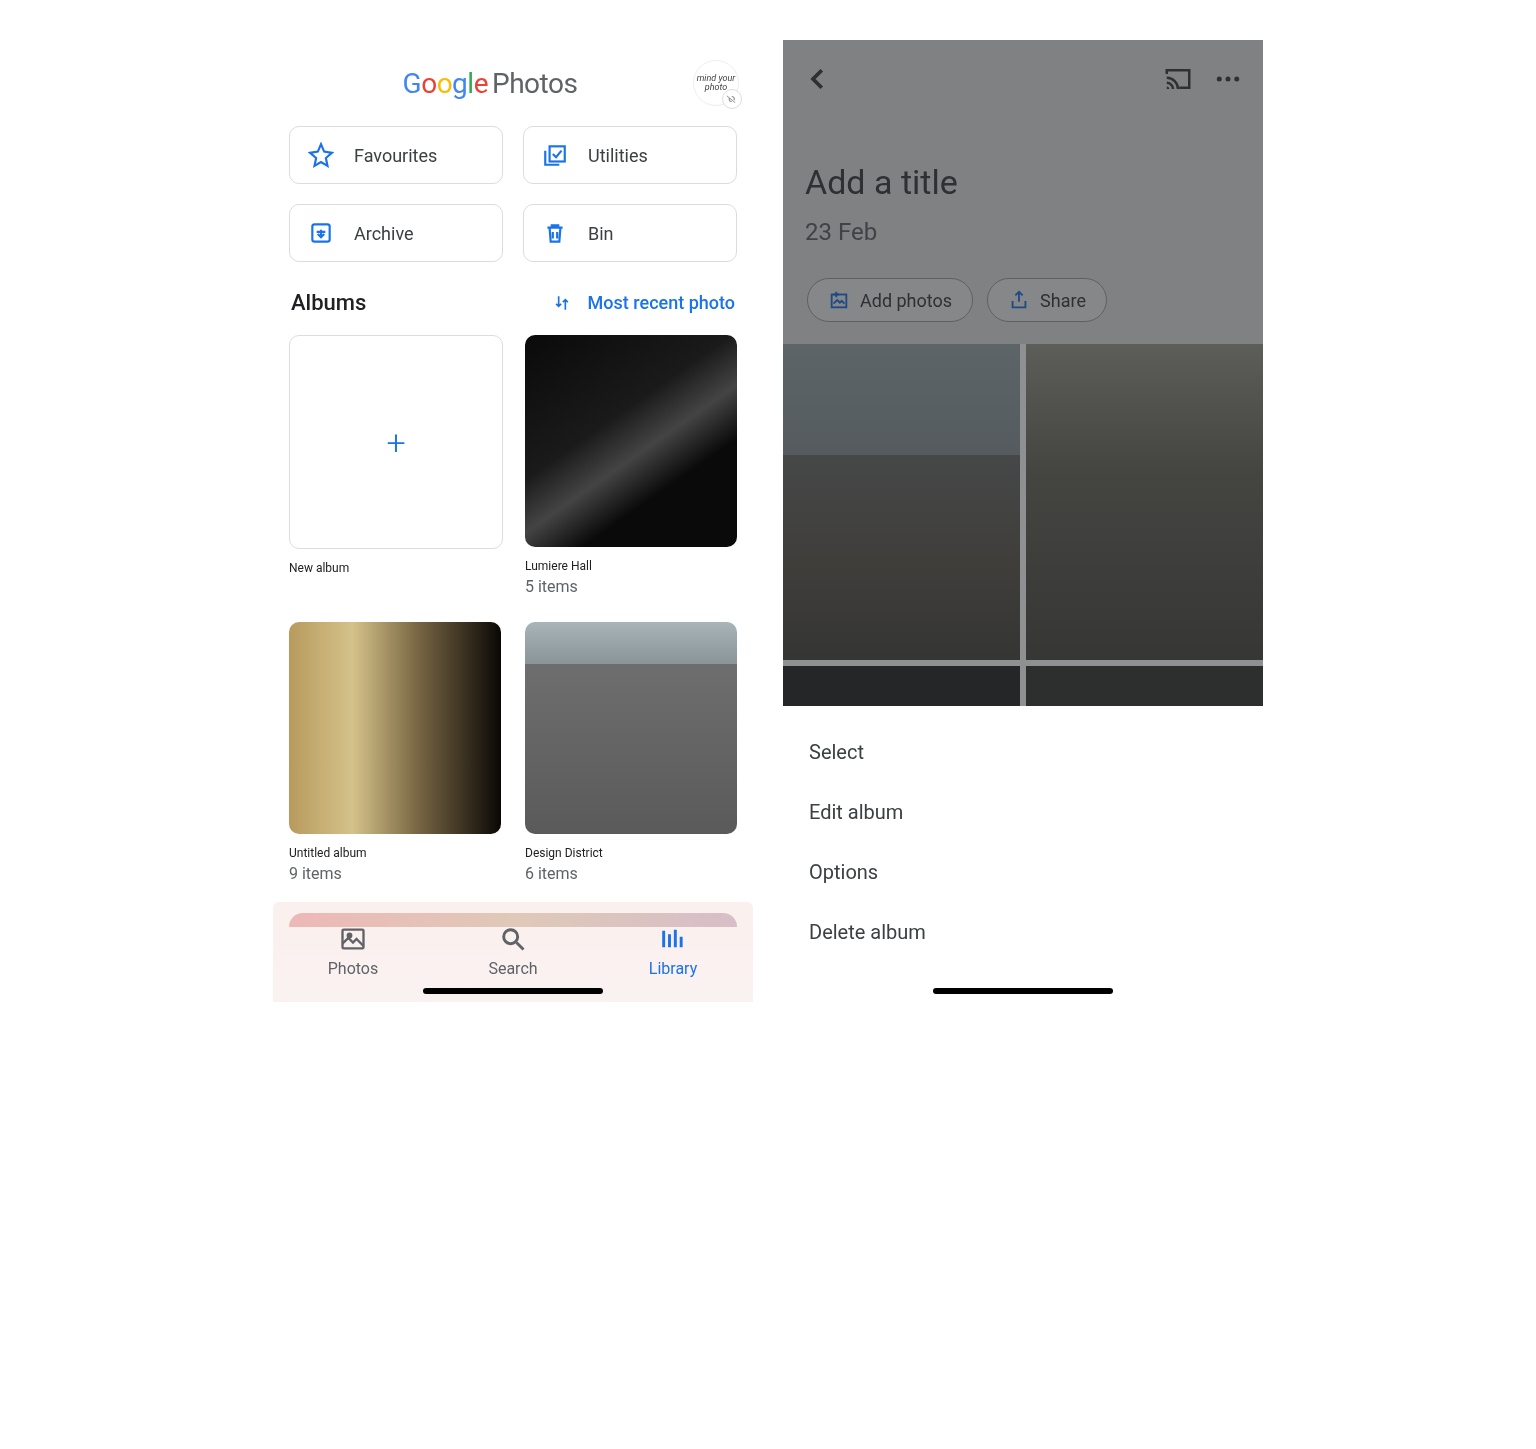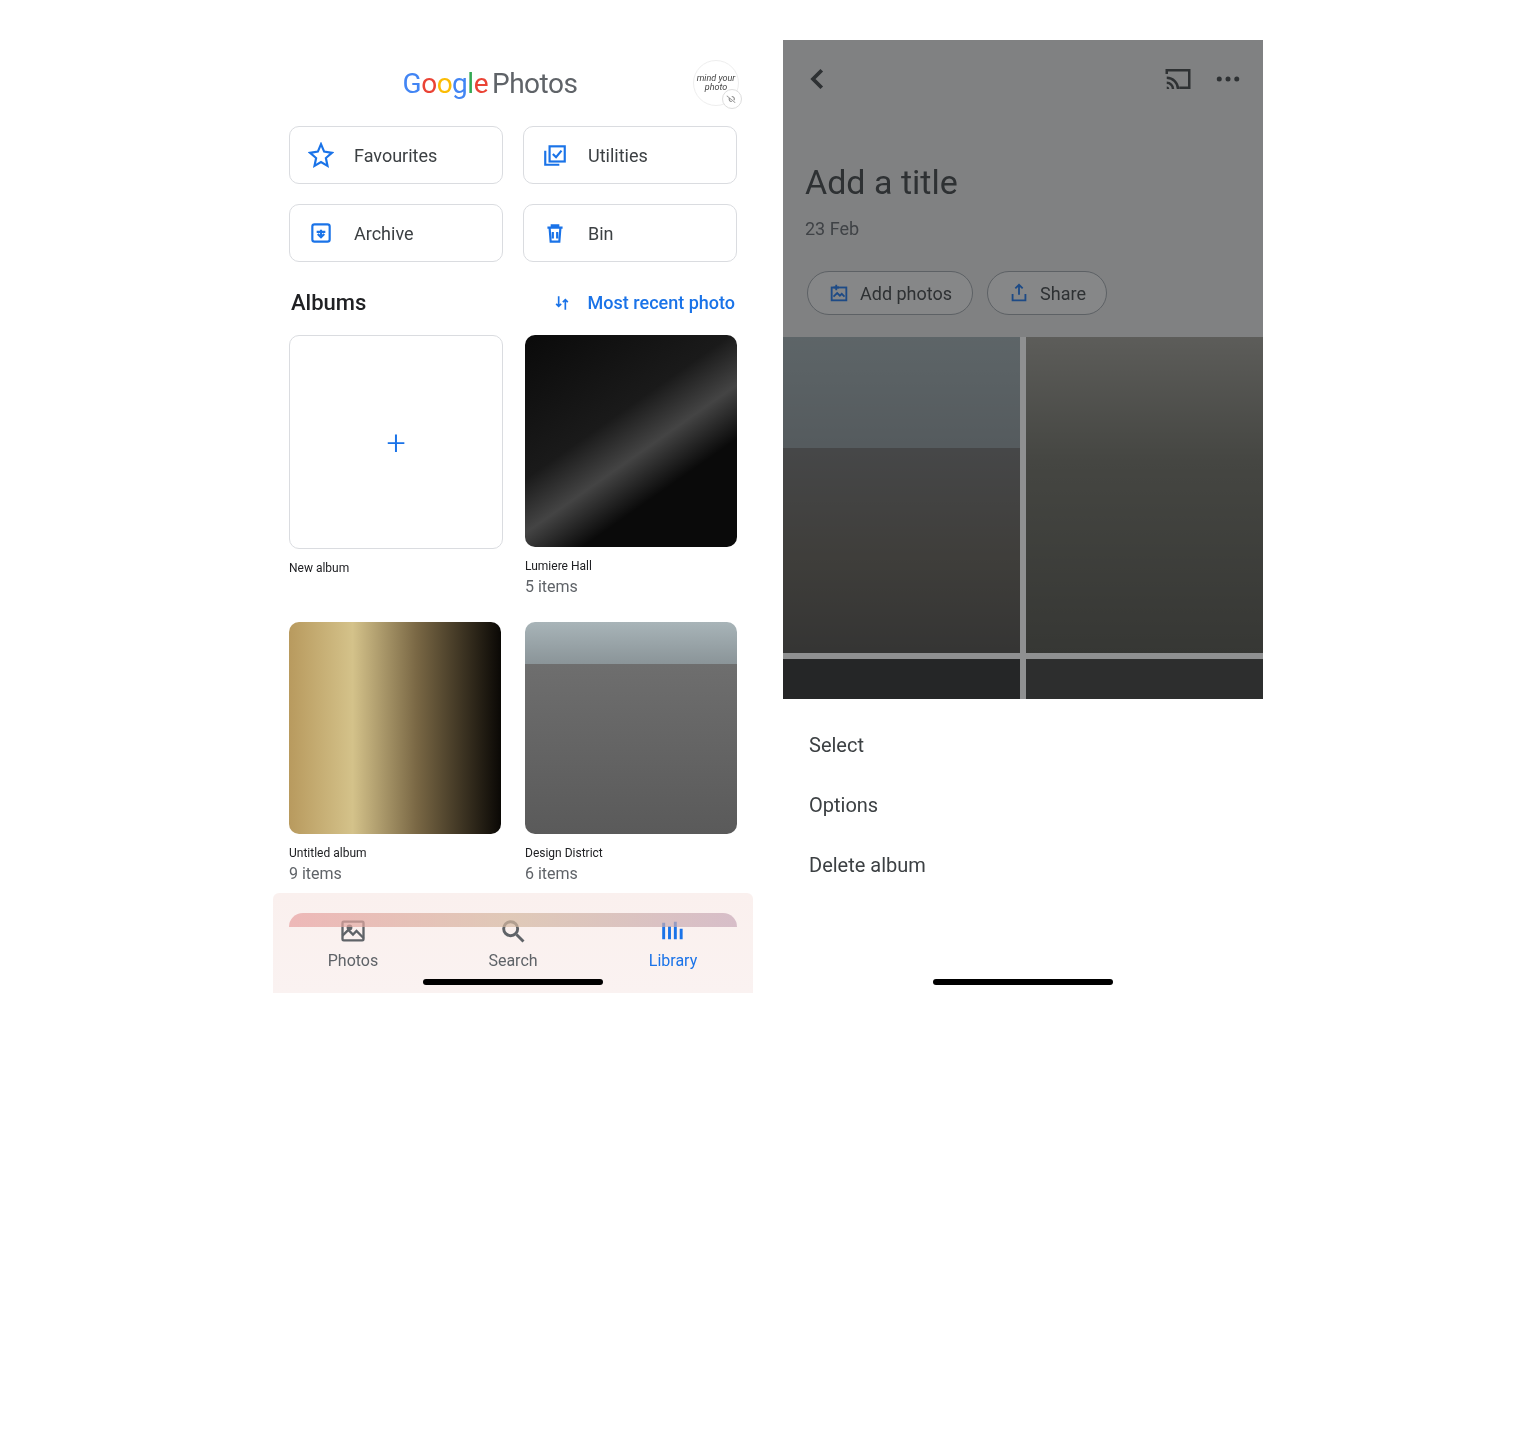--- a/index.html
+++ b/index.html
@@ -40,21 +40,21 @@
     .nav-item.active { color:#1a73e8; }
     .nav-item svg { width:28px; height:28px; }
     .home-ind { position:absolute; bottom:8px; left:50%; transform:translateX(-50%); width:180px; height:6px; background:#000; border-radius:10px; }
     .r-header { position:relative; background:#e0e0e0; }
     .r-overlay-dark { position:absolute; inset:0; background:rgba(32,33,36,0.5); z-index:5;}
     .r-top { display:flex; align-items:center; justify-content:space-between; padding: 24px 20px; }
     .r-top-right { display:flex; gap:20px; align-items:center;}
     .r-top svg { width: 30px; height:30px; color:#3c4043;}
     .r-title-block { padding: 40px 22px 20px; }
     .r-title { font-size: 34px; color:#3c4043; }
-    .r-date { font-size: 18px; color:#5f6368; margin-top:16px; }
+    .r-date { font-size: 24px; color:#5f6368; margin-top:16px; }
     .r-chips { display:flex; gap: 14px; padding: 12px 24px 22px; }
     .r-chip { border:1px solid #9aa0a6; border-radius: 22px; padding: 10px 20px; display:flex; align-items:center; gap:10px; font-size:18px; color:#3c4043; background:rgba(255,255,255,0.4);}
     .r-chip svg { width:22px; height:22px; }
     .r-grid { display:grid; grid-template-columns:1fr 1fr; gap:6px; position:relative;}
     .r-grid-overlay{position:absolute;inset:0;background:rgba(32,33,36,0.5);z-index:5;}
     .r-ph { aspect-ratio: 3/4; background:#888;}
     .r-ph.p1{background:linear-gradient(180deg,#9ba8ac 0%,#8a9498 35%,#6d6d6d 35%,#5e5a52 70%,#4a4844 100%);}
     .r-ph.p2{background:linear-gradient(180deg,#9a9890 0%,#6a6a60 40%,#4d4d45 100%);}
     .r-ph.p3{aspect-ratio:6/1; background:#2a2a2a;}
     .r-ph.p4{aspect-ratio:6/1; background:#3a3a38;}
@@ -230,17 +230,18 @@
   <div class="r-grid">
     <div class="r-grid-overlay"></div>
     <div class="r-ph p1"></div>
     <div class="r-ph p2"></div>
     <div class="r-ph p3"></div>
     <div class="r-ph p4"></div>
   </div>
 
   <div class="menu-sheet">
     <div class="menu-item">Select</div>
+    <div class="menu-item">Edit album</div>
     <div class="menu-item">Options</div>
     <div class="menu-item">Delete album</div>
   </div>
   <div class="home-ind2"></div>
 </div>
 
 </body></html>

